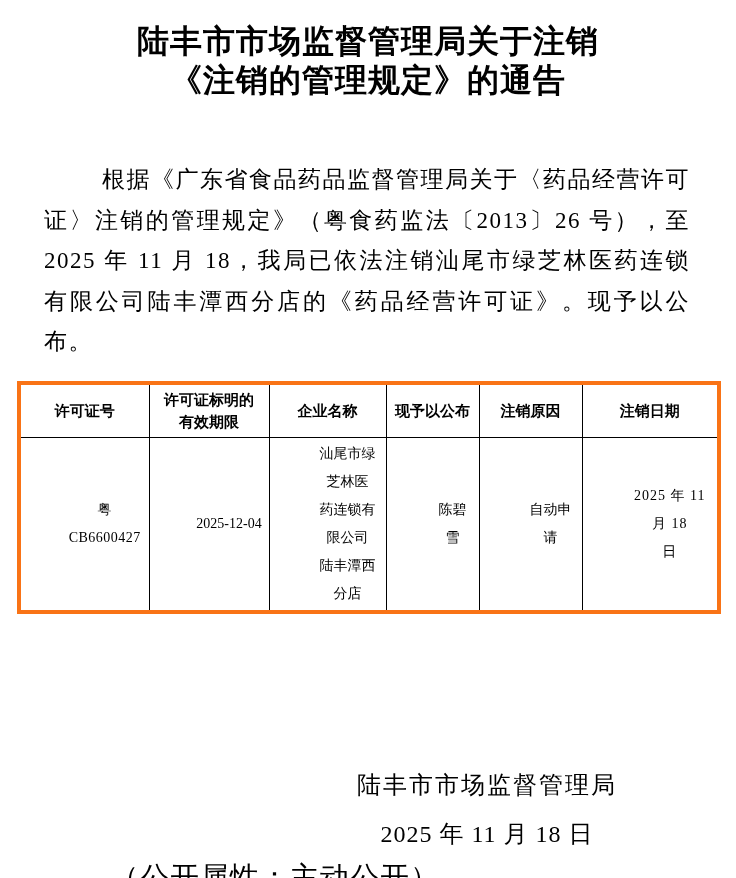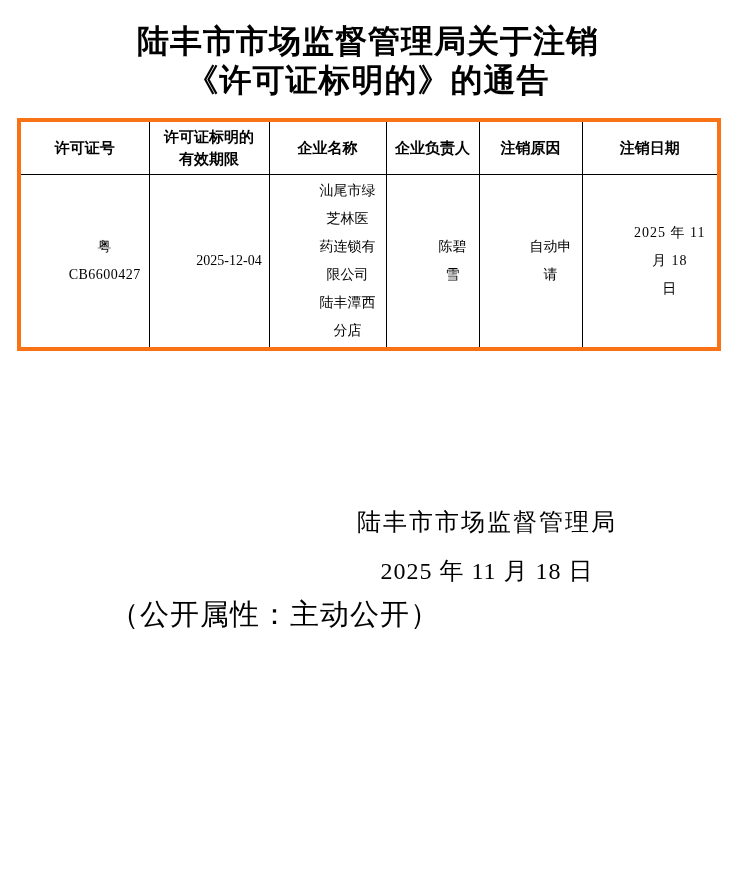--- a/index.html
+++ b/index.html
@@ -97,41 +97,42 @@
     letter-spacing: 1px;
   }
 </style>
 </head>
 <body>
 
 <div class="page">
 
   <h1 class="title">
     <span class="title-line">陆丰市市场监督管理局关于注销</span>
-    <span class="title-line">《许可证标明的》的通告</span>
+    <span class="title-line">《注销的管理规定》的通告</span>
   </h1>
 
 
+  <p class="body-text">根据《广东省食品药品监督管理局关于〈药品经营许可证〉注销的管理规定》（粤食药监法〔2013〕26 号），至 2025 年 11 月 18，我局已依法注销汕尾市绿芝林医药连锁有限公司陆丰潭西分店的《药品经营许可证》。现予以公布。</p>
 
   <table class="license-table">
     <colgroup>
       <col style="width:130px">
       <col style="width:120px">
       <col style="width:117px">
       <col style="width:93px">
       <col style="width:103px">
       <col style="width:137px">
     </colgroup>
     <thead>
       <tr>
         <th>许可证号</th>
         <th>许可证标明的
 有效期限</th>
         <th>企业名称</th>
-        <th>企业负责人</th>
+        <th>现予以公布</th>
         <th>注销原因</th>
         <th>注销日期</th>
       </tr>
     </thead>
     <tbody>
       <tr>
         <td class="cell-license">粤 CB6600427</td>
         <td class="cell-validity">2025-12-04</td>
         <td class="cell-company">汕尾市绿芝林医
 药连锁有限公司

